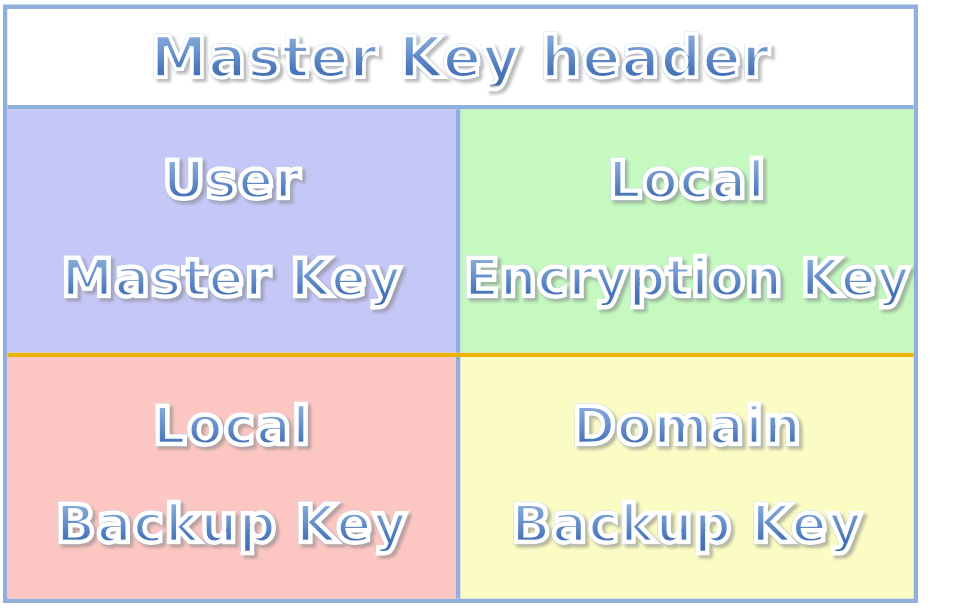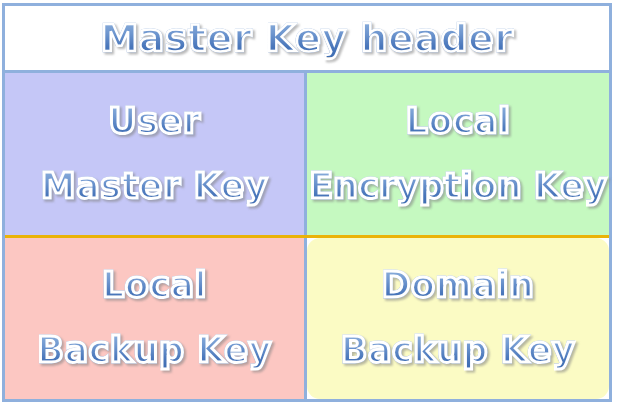--- a/index.html
+++ b/index.html
@@ -63,21 +63,21 @@
     min-width: 0;
     box-sizing: border-box;
   }
   .cell.cell-left {
     border-right: 3px solid #8fb0dd;
   }
 
   .cell-user-master  { background: #c5c7f7; }
   .cell-local-enc    { background: #c5f9c0; }
   .cell-local-backup { background: #fcc7c2; }
-  .cell-domain-backup{ background: #fbfbc4; border-radius: 13px; }
+  .cell-domain-backup{ background: #fbfbc4; }
 
   
   .wordart {
     font-family: "DejaVu Sans", sans-serif;
     font-weight: bold;
     text-align: center;
     line-height: 1.0;
     letter-spacing: 0.5px;
     white-space: nowrap;
     

